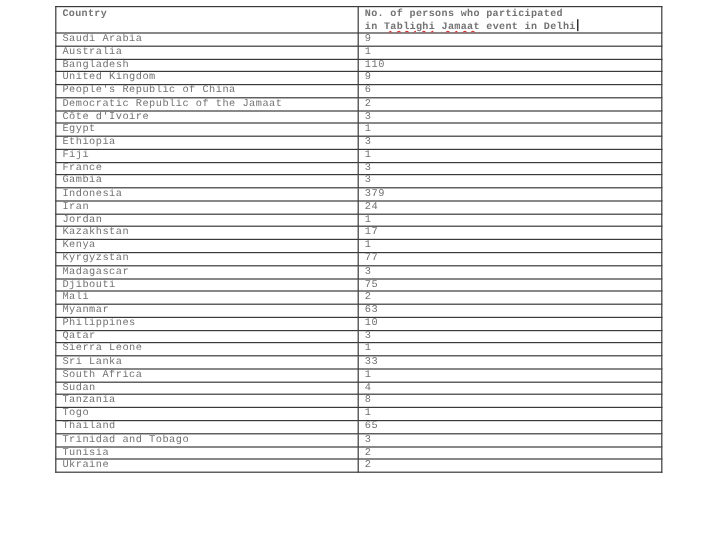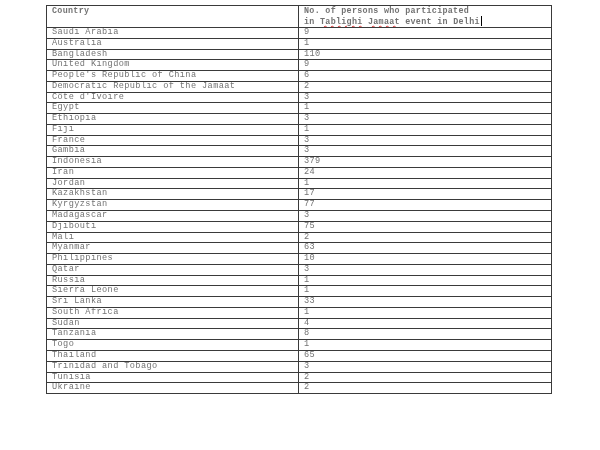--- a/index.html
+++ b/index.html
@@ -100,20 +100,24 @@
       </tr>
       <tr>
         <td>Jordan</td>
         <td>1</td>
       </tr>
       <tr>
         <td>Kazakhstan</td>
         <td>17</td>
       </tr>
       <tr>
+        <td>Kenya</td>
+        <td>1</td>
+      </tr>
+      <tr>
         <td>Kyrgyzstan</td>
         <td>77</td>
       </tr>
       <tr>
         <td>Madagascar</td>
         <td>3</td>
       </tr>
       <tr>
         <td>Djibouti</td>
         <td>75</td>
@@ -126,24 +130,20 @@
         <td>Myanmar</td>
         <td>63</td>
       </tr>
       <tr>
         <td>Philippines</td>
         <td>10</td>
       </tr>
       <tr>
         <td>Qatar</td>
         <td>3</td>
-      </tr>
-      <tr>
-        <td>Russia</td>
-        <td>1</td>
       </tr>
       <tr>
         <td>Sierra Leone</td>
         <td>1</td>
       </tr>
       <tr>
         <td>Sri Lanka</td>
         <td>33</td>
       </tr>
       <tr>

